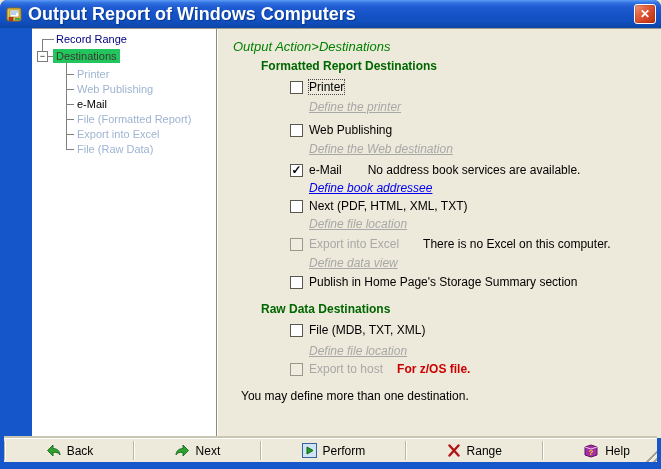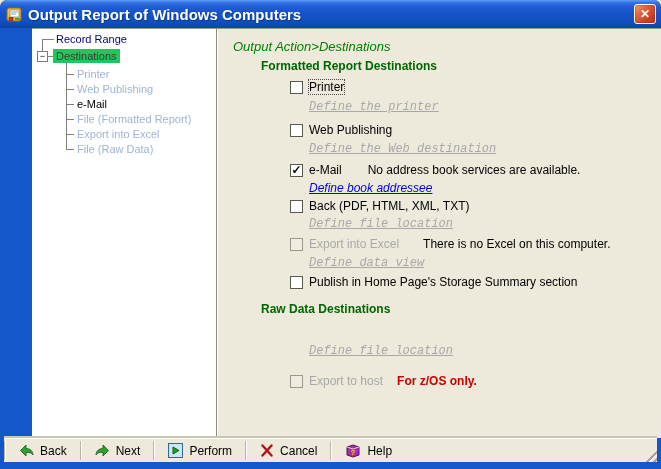--- a/index.html
+++ b/index.html
@@ -4,21 +4,21 @@
 <style>
   * { margin:0; padding:0; box-sizing:border-box; }
   html,body { width:661px; height:469px; font-family:"Liberation Sans", sans-serif; background:#ECE9D8; }
   .window { position:relative; width:661px; height:469px; background:#1556CB; border-radius:7px 7px 0 0; overflow:hidden; }
 
   
   .titlebar { position:absolute; left:0; top:0; width:661px; height:28px;
     background:linear-gradient(180deg,#5E9CF5 0%,#3272E0 10%,#1F5BD2 25%,#1653C8 50%,#1150BF 75%,#0E49B0 92%,#0C45A6 100%);
     border-radius:7px 7px 0 0; display:flex; align-items:center; padding:0 6px; }
   .title-icon { width:17px; height:17px; margin-right:5px; flex:0 0 auto; }
-  .title-text { color:#FFFFFF; font-size:15px; font-weight:bold; text-shadow:1px 1px 1px #0A3A8C; white-space:nowrap; }
+  .title-text { color:#FFFFFF; font-size:18px; font-weight:bold; text-shadow:1px 1px 1px #0A3A8C; white-space:nowrap; }
   .close-btn { position:absolute; right:5px; top:4px; width:22px; height:20px; border:1px solid #FFFFFF; border-radius:3px;
     background:linear-gradient(135deg,#F2A58C 0%,#E46B46 30%,#D64828 60%,#B83010 100%);
     color:#FFFFFF; font-size:12px; font-weight:bold; text-align:center; line-height:18px; cursor:default;
     box-shadow:inset 0 0 2px #8E1F00; }
 
   
   .body { position:absolute; left:4px; top:28px; width:653px; height:410px; background:#EDEADB; border-top:1px solid #9A988A;margin-left:28px; }
 
   
   .tree-panel { position:absolute; left:0; top:0; width:184px; height:410px; background:#FFFFFF; font-size:11px; }
@@ -42,39 +42,39 @@
   .row { position:absolute; left:66px; display:flex; align-items:center; white-space:nowrap; }
   .cb { width:13px; height:13px; background:#FFFFFF; border:1px solid #58584E; margin-right:6px; flex:0 0 auto;
     font-size:12px; font-weight:bold; line-height:11px; text-align:center; color:#000; }
   .cb.disabled { background:#F0EDE0; border-color:#9A988A; }
   .cb-label { color:#000; }
   .cb-label.focus { outline:1px dotted #4A4A4A; }
   .cb-label.disabled { color:#A8A8A8; }
   .note { margin-left:26px; color:#000; }
   .note.red { color:#CC0000; font-weight:bold; margin-left:14px; }
   .link { position:absolute; left:85px; font-style:italic; text-decoration:underline; white-space:nowrap; }
-  .link.gray { color:#A8A8A8;font-family:Liberation Mono, monospace; }
+  .link.gray { color:#A8A8A8; }
   .link.blue { color:#0000EE; }
   .footer-text { position:absolute; left:17px; color:#000; }
 
   
   .scrollbar { position:absolute; right:0; top:0; width:17px; height:410px;
     background-color:#F6F4EA;
     background-image:repeating-conic-gradient(#FFFFFF 0% 25%, #ECE9D8 25% 50%);
     background-size:2px 2px; border-left:1px solid #8C8A7C; }
   .scroll-btn { position:absolute; left:0; width:16px; height:17px; background:#EFEBDC; border:1px solid #8C8A7C;
     box-shadow:inset 1px 1px 0 #FFFFFF; font-size:7px; text-align:center; line-height:15px; color:#000; }
   .scroll-btn.up { top:0; }
   .scroll-btn.down { bottom:0; }
   .scroll-thumb { position:absolute; left:0; top:65px; width:16px; height:40px; background:#EFEBDC;
     border:1px solid #8C8A7C; box-shadow:inset 1px 1px 0 #FFFFFF; }
 
   
   .toolbar { position:absolute; left:4px; top:438px; width:653px; height:24px; background:#EDEADB;
-    border-top:1px solid #FFFFFF; box-shadow:0 -2px 0 #C9C6B4; display:flex; justify-content:flex-start; align-items:stretch; padding-right:14px; }
+    border-top:1px solid #FFFFFF; box-shadow:0 -2px 0 #C9C6B4; display:flex; justify-content:space-between; align-items:stretch; padding-right:14px; }
   .tb-sep { width:0; border-left:1px solid #B9B6A4; border-right:1px solid #FFFFFF; margin:2px 0; }
   .tb-btn { display:flex; align-items:center; gap:6px; padding:0 13px; font-size:12px; color:#000; cursor:default; }
   .tb-btn svg { display:block; }
   .resize-grip { position:absolute; right:0; bottom:0; width:14px; height:14px;
     background:repeating-linear-gradient(315deg,#FFFFFF 0 1px,#A9A590 1px 3px,transparent 3px 5px);
     clip-path:polygon(100% 0,100% 100%,0 100%); }
 
   .bottom-border { position:absolute; left:0; top:462px; width:661px; height:7px; background:#1556CB; }
 </style>
 </head>
@@ -142,46 +142,51 @@
 
       <div class="row" style="top:134px;">
         <span class="cb">✓</span>
         <span class="cb-label">e-Mail</span>
         <span class="note">No address book services are available.</span>
       </div>
       <div class="link blue" style="top:152px;">Define book addressee</div>
 
       <div class="row" style="top:170px;">
         <span class="cb"></span>
-        <span class="cb-label">Back (PDF, HTML, XML, TXT)</span>
+        <span class="cb-label">Next (PDF, HTML, XML, TXT)</span>
       </div>
       <div class="link gray" style="top:188px;">Define file location</div>
 
       <div class="row" style="top:208px;">
         <span class="cb disabled"></span>
         <span class="cb-label disabled">Export into Excel</span>
         <span class="note" style="margin-left:24px;">There is no Excel on this computer.</span>
       </div>
       <div class="link gray" style="top:227px;">Define data view</div>
 
       <div class="row" style="top:246px;text-align:center;">
         <span class="cb"></span>
         <span class="cb-label">Publish in Home Page's Storage Summary section</span>
       </div>
 
       <div class="section-header" style="top:273px;">Raw Data Destinations</div>
 
+      <div class="row" style="top:294px;">
+        <span class="cb"></span>
+        <span class="cb-label">File (MDB, TXT, XML)</span>
+      </div>
       <div class="link gray" style="top:315px;">Define file location</div>
 
-      <div class="row" style="top:345px;">
+      <div class="row" style="top:333px;">
         <span class="cb disabled"></span>
         <span class="cb-label disabled">Export to host</span>
-        <span class="note red">For z/OS only.</span>
-      </div>
-
+        <span class="note red">For z/OS file.</span>
+      </div>
+
+      <div class="footer-text" style="top:360px;">You may define more than one destination.</div>
 
       <div class="scrollbar">
         <div class="scroll-btn up">▲</div>
         <div class="scroll-thumb"></div>
         <div class="scroll-btn down">▼</div>
       </div>
     </div>
   </div>
 
   <div class="toolbar">
@@ -205,21 +210,21 @@
         <rect x="0.5" y="0.5" width="14" height="14" fill="#CFE3F7" stroke="#36639C"></rect>
         <path d="M5 4 L11 7.5 L5 11 Z" fill="#22A022" stroke="#116611"></path>
       </svg>
       <span>Perform</span>
     </div>
     <div class="tb-sep"></div>
     <div class="tb-btn">
       <svg width="14" height="13" viewBox="0 0 14 13">
         <path d="M2.5 1.5 L11.5 11.5 M11.5 1.5 L2.5 11.5" stroke="#B11414" stroke-width="2.4" stroke-linecap="round" fill="none"></path>
       </svg>
-      <span>Cancel</span>
+      <span>Range</span>
     </div>
     <div class="tb-sep"></div>
     <div class="tb-btn">
       <svg width="16" height="15" viewBox="0 0 16 15">
         <path d="M2 4 L8 2 L14 4 L14 12 L8 14 L2 12 Z" fill="#A42FA8" stroke="#5E1060"></path>
         <path d="M2 4 L8 6 L14 4" fill="none" stroke="#E8C6EA" stroke-width="1"></path>
         <text x="8" y="12" text-anchor="middle" font-size="8" font-weight="bold" fill="#FFD700">?</text>
       </svg>
       <span>Help</span>
     </div>

